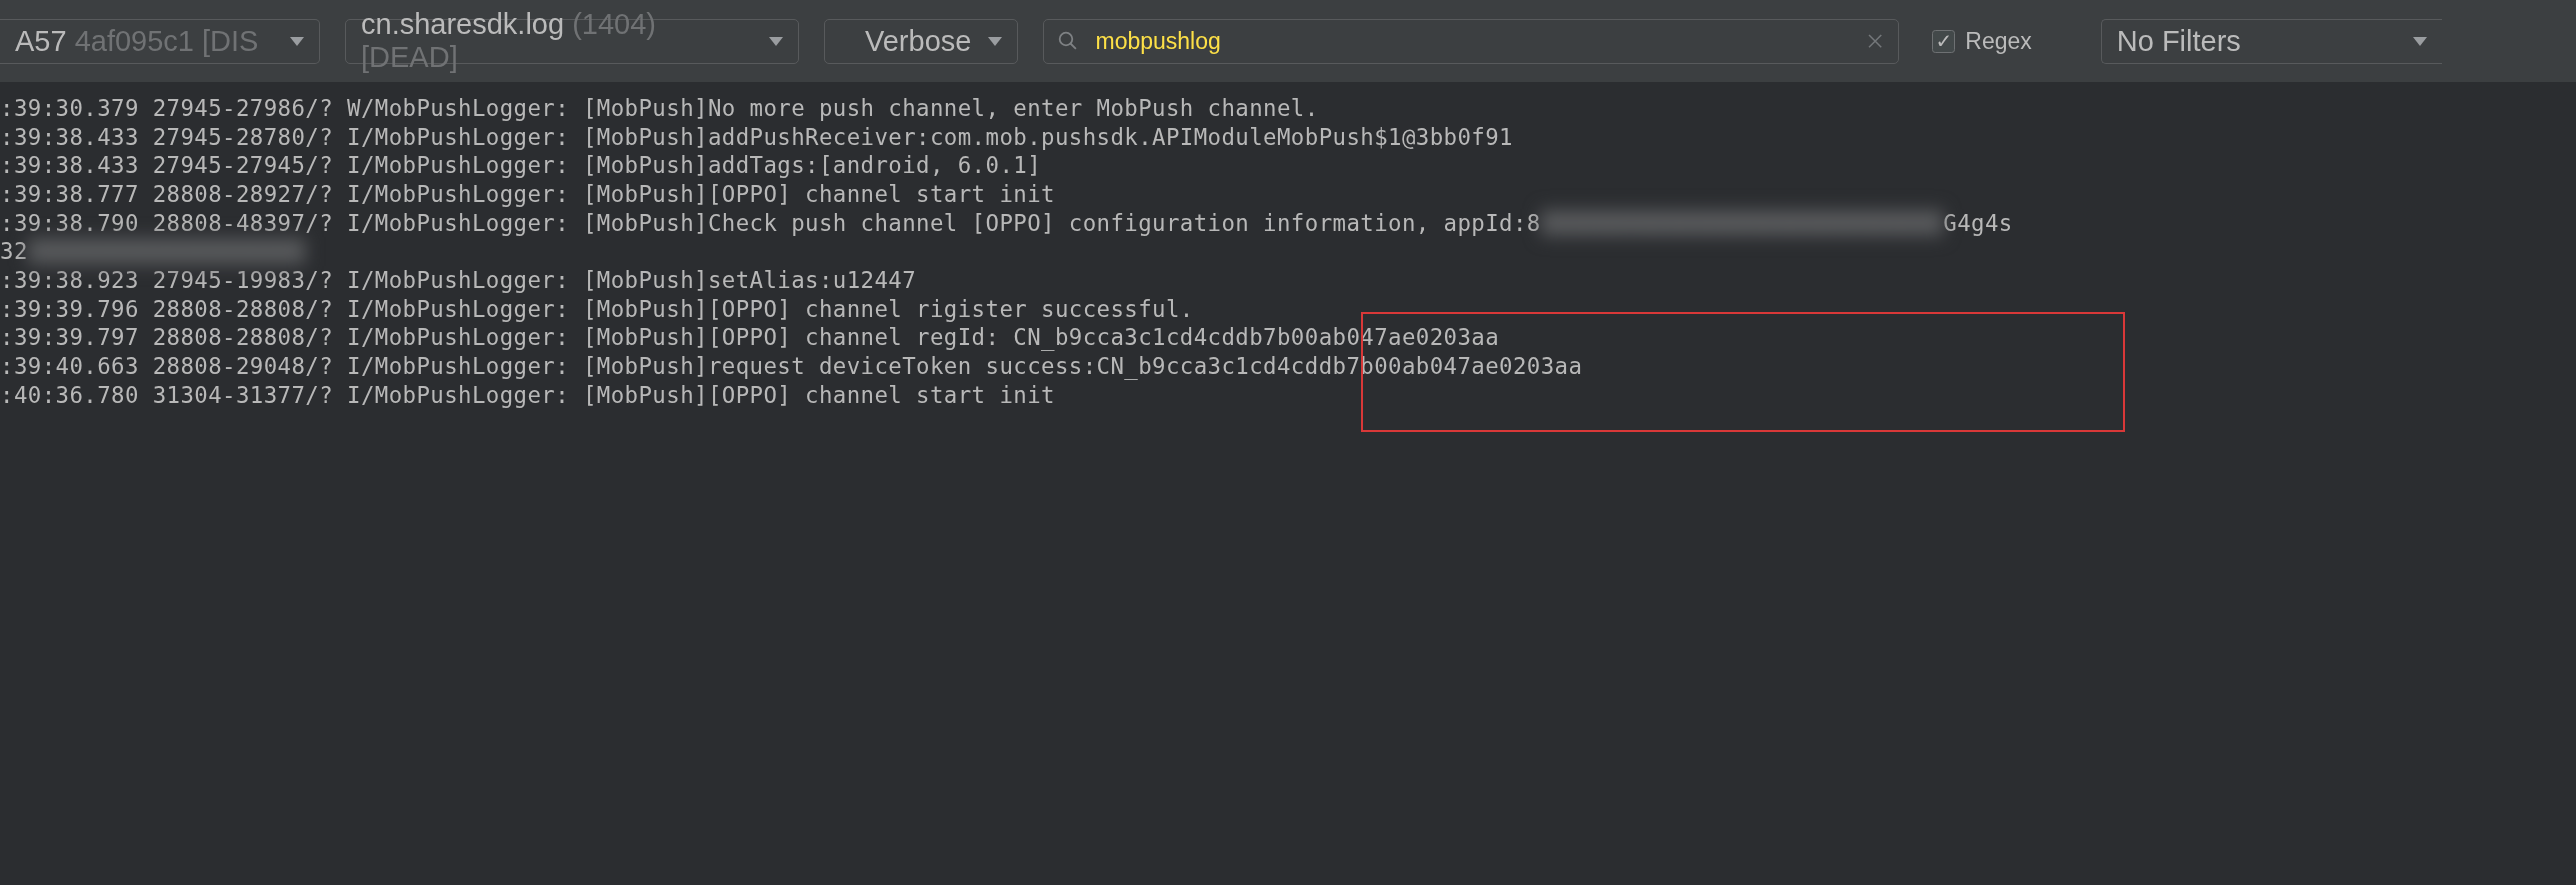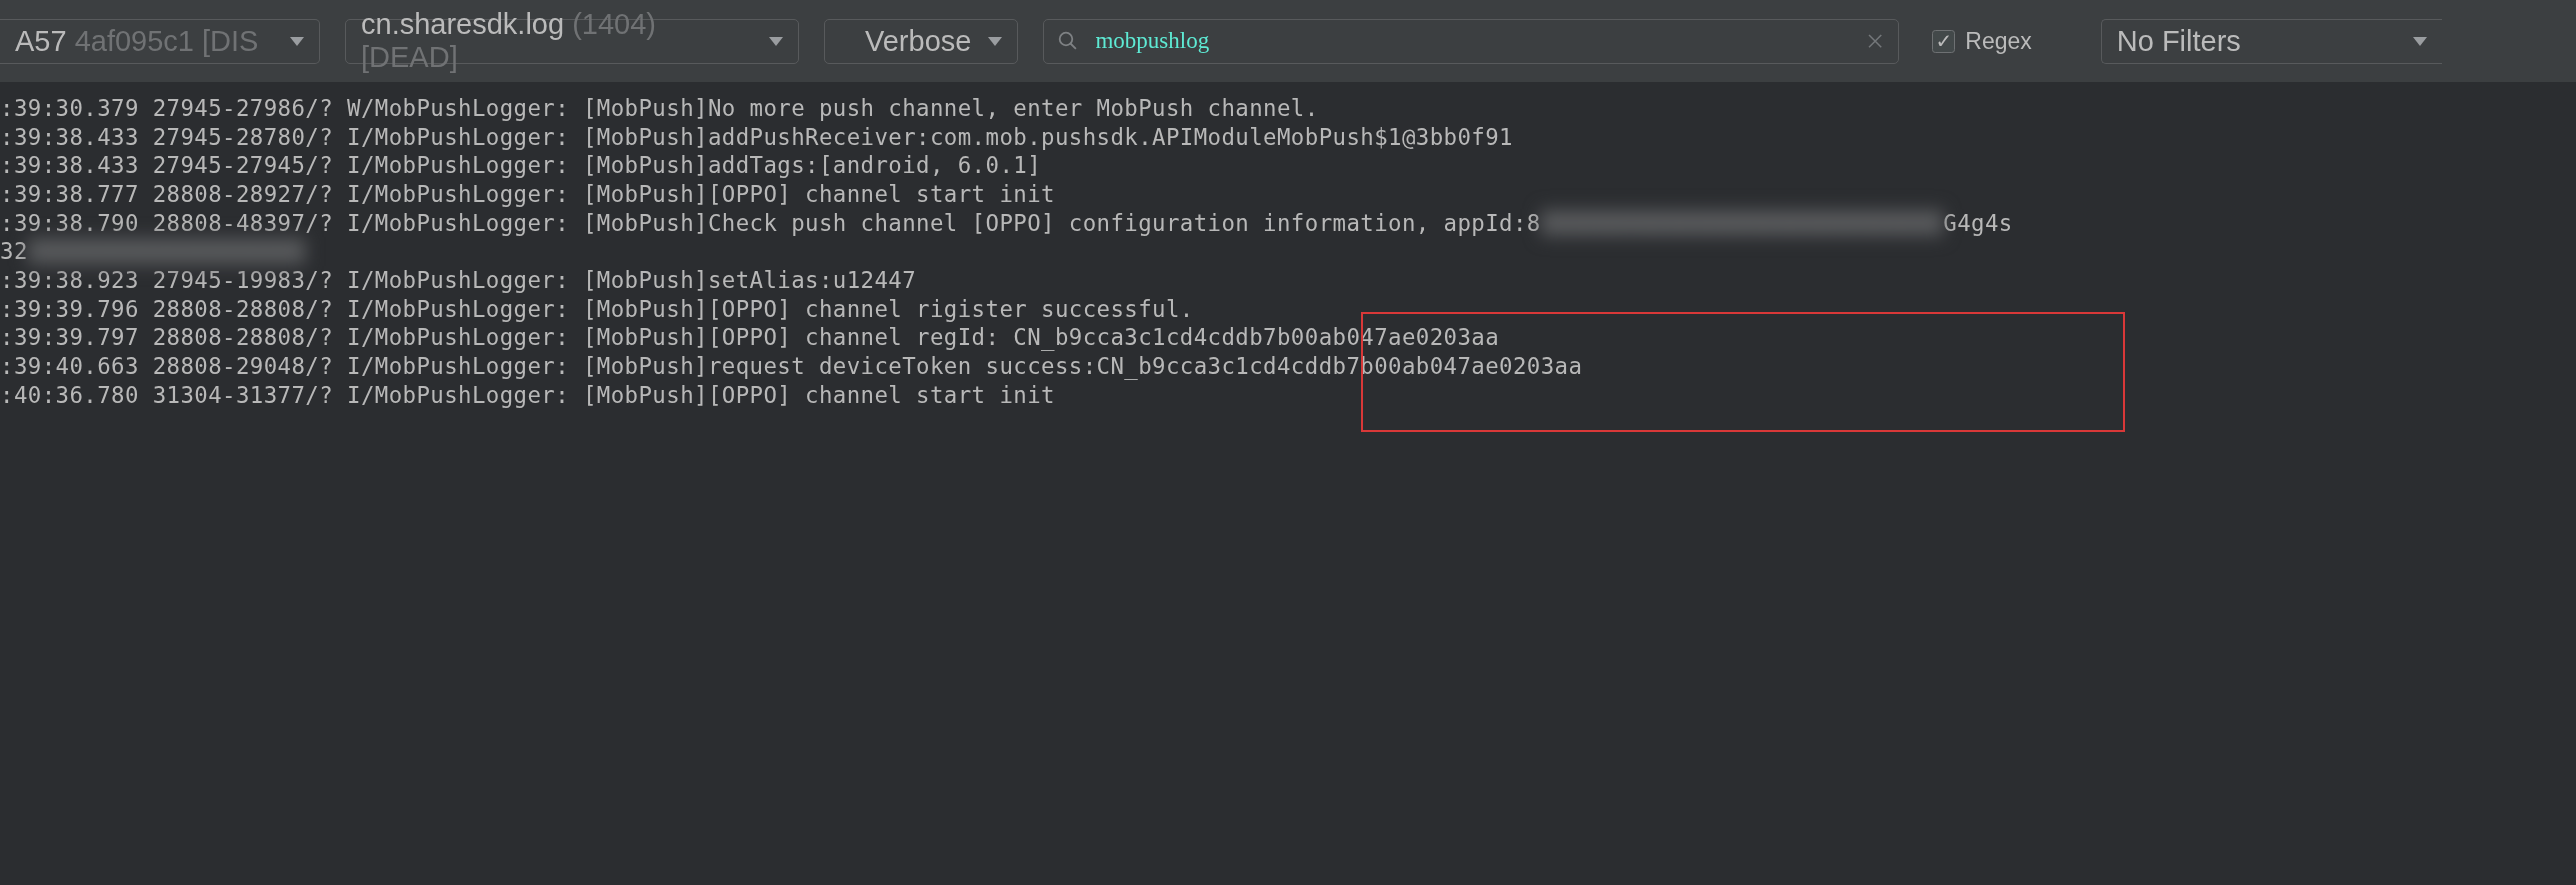--- a/index.html
+++ b/index.html
@@ -84,22 +84,22 @@
       width: 21.6px;
       height: 21.6px;
       margin-right: 16.6px;
       opacity: 0.7;
     }
     .search-input {
       flex: 1;
       background: transparent;
       border: none;
       outline: none;
-      color: #5eead4;
-      font-family: Liberation Serif, serif;
+      color: #fde047;
+      font-family: Liberation Sans, sans-serif;
       font-size: 23px;
     }
     .clear-icon {
       width: 18.3px;
       height: 18.3px;
       opacity: 0.6;
       cursor: pointer;
     }
     .checkbox-wrap {
       display: flex;

